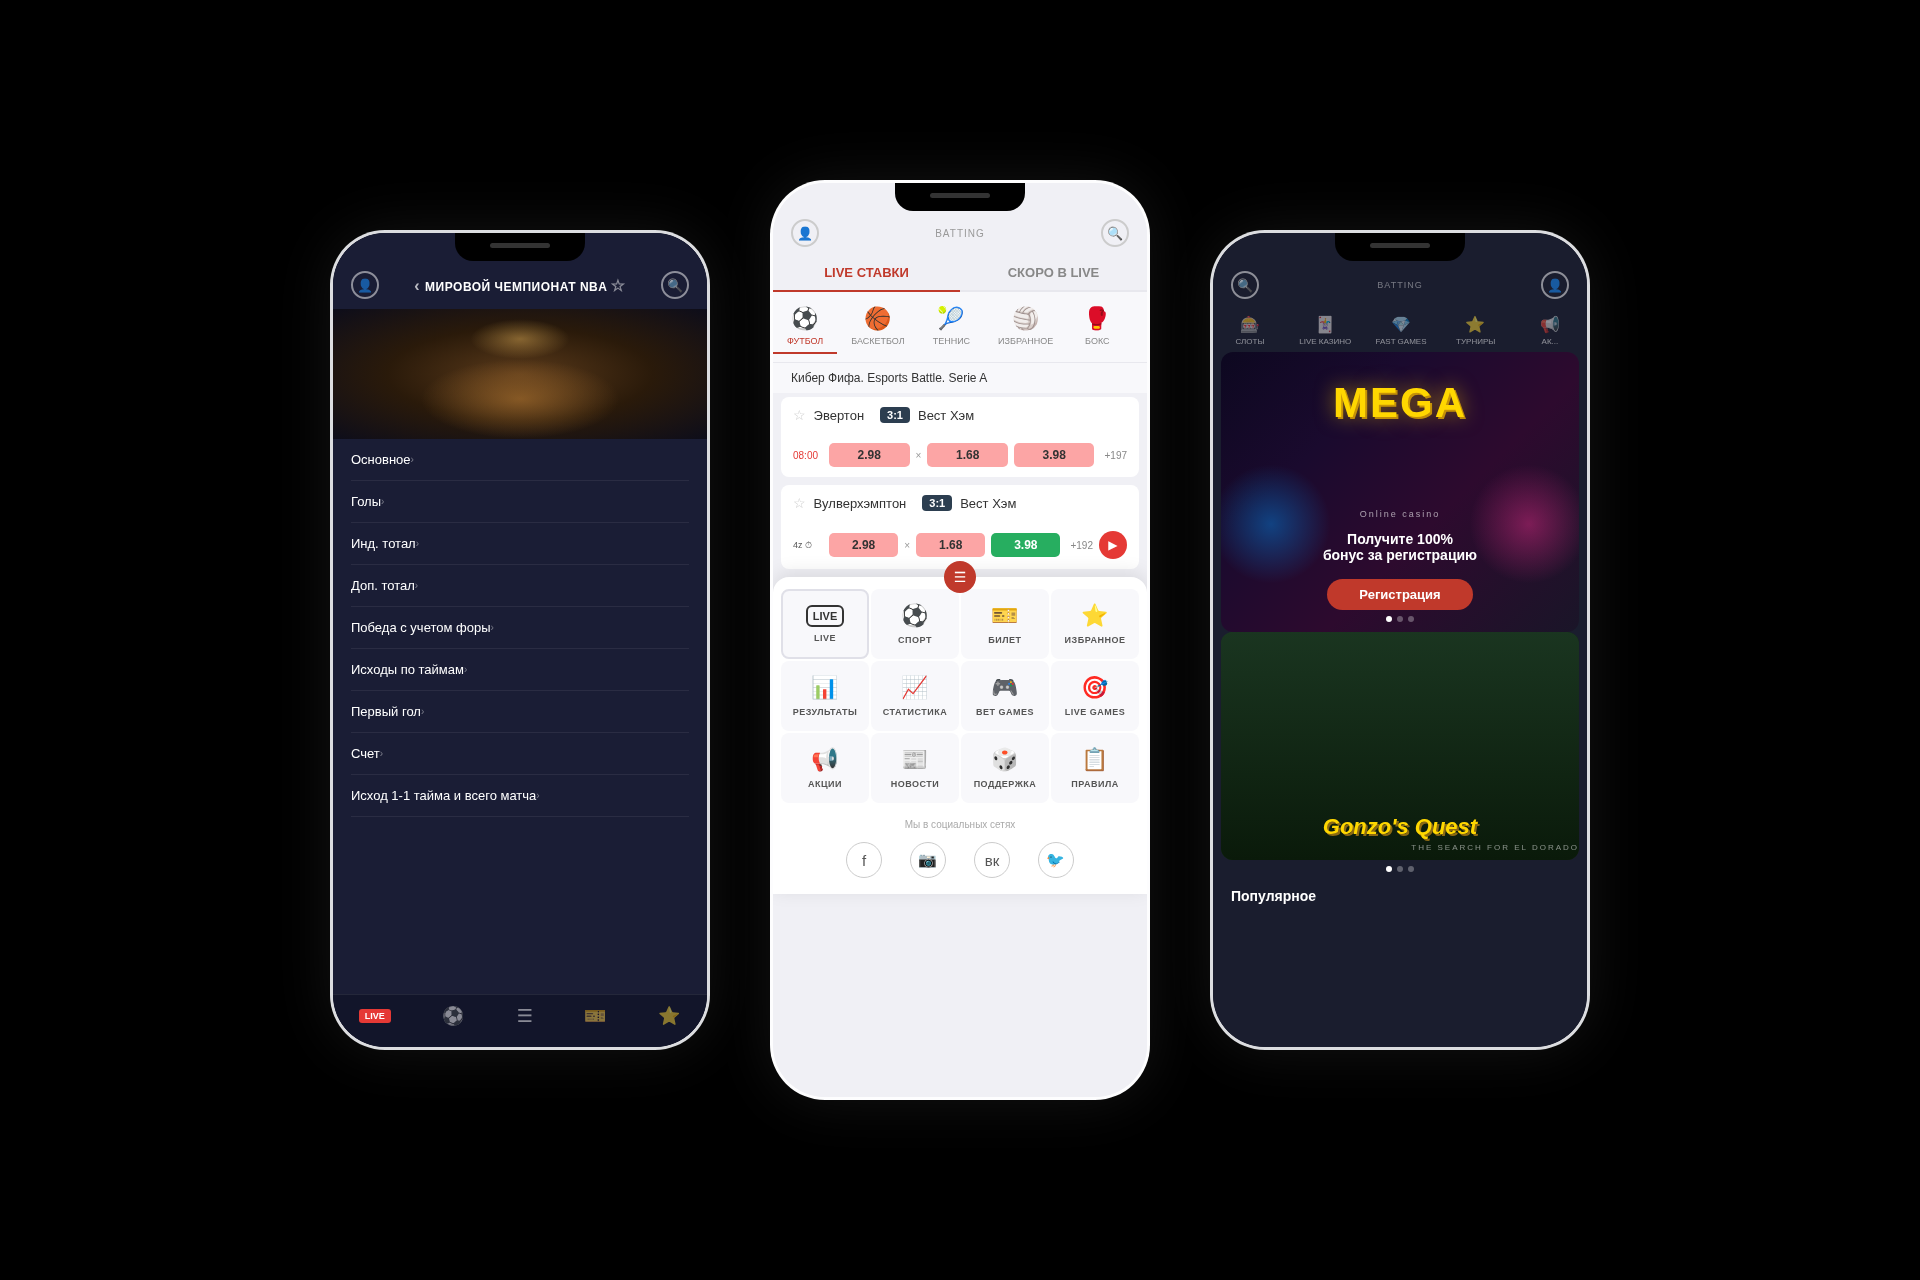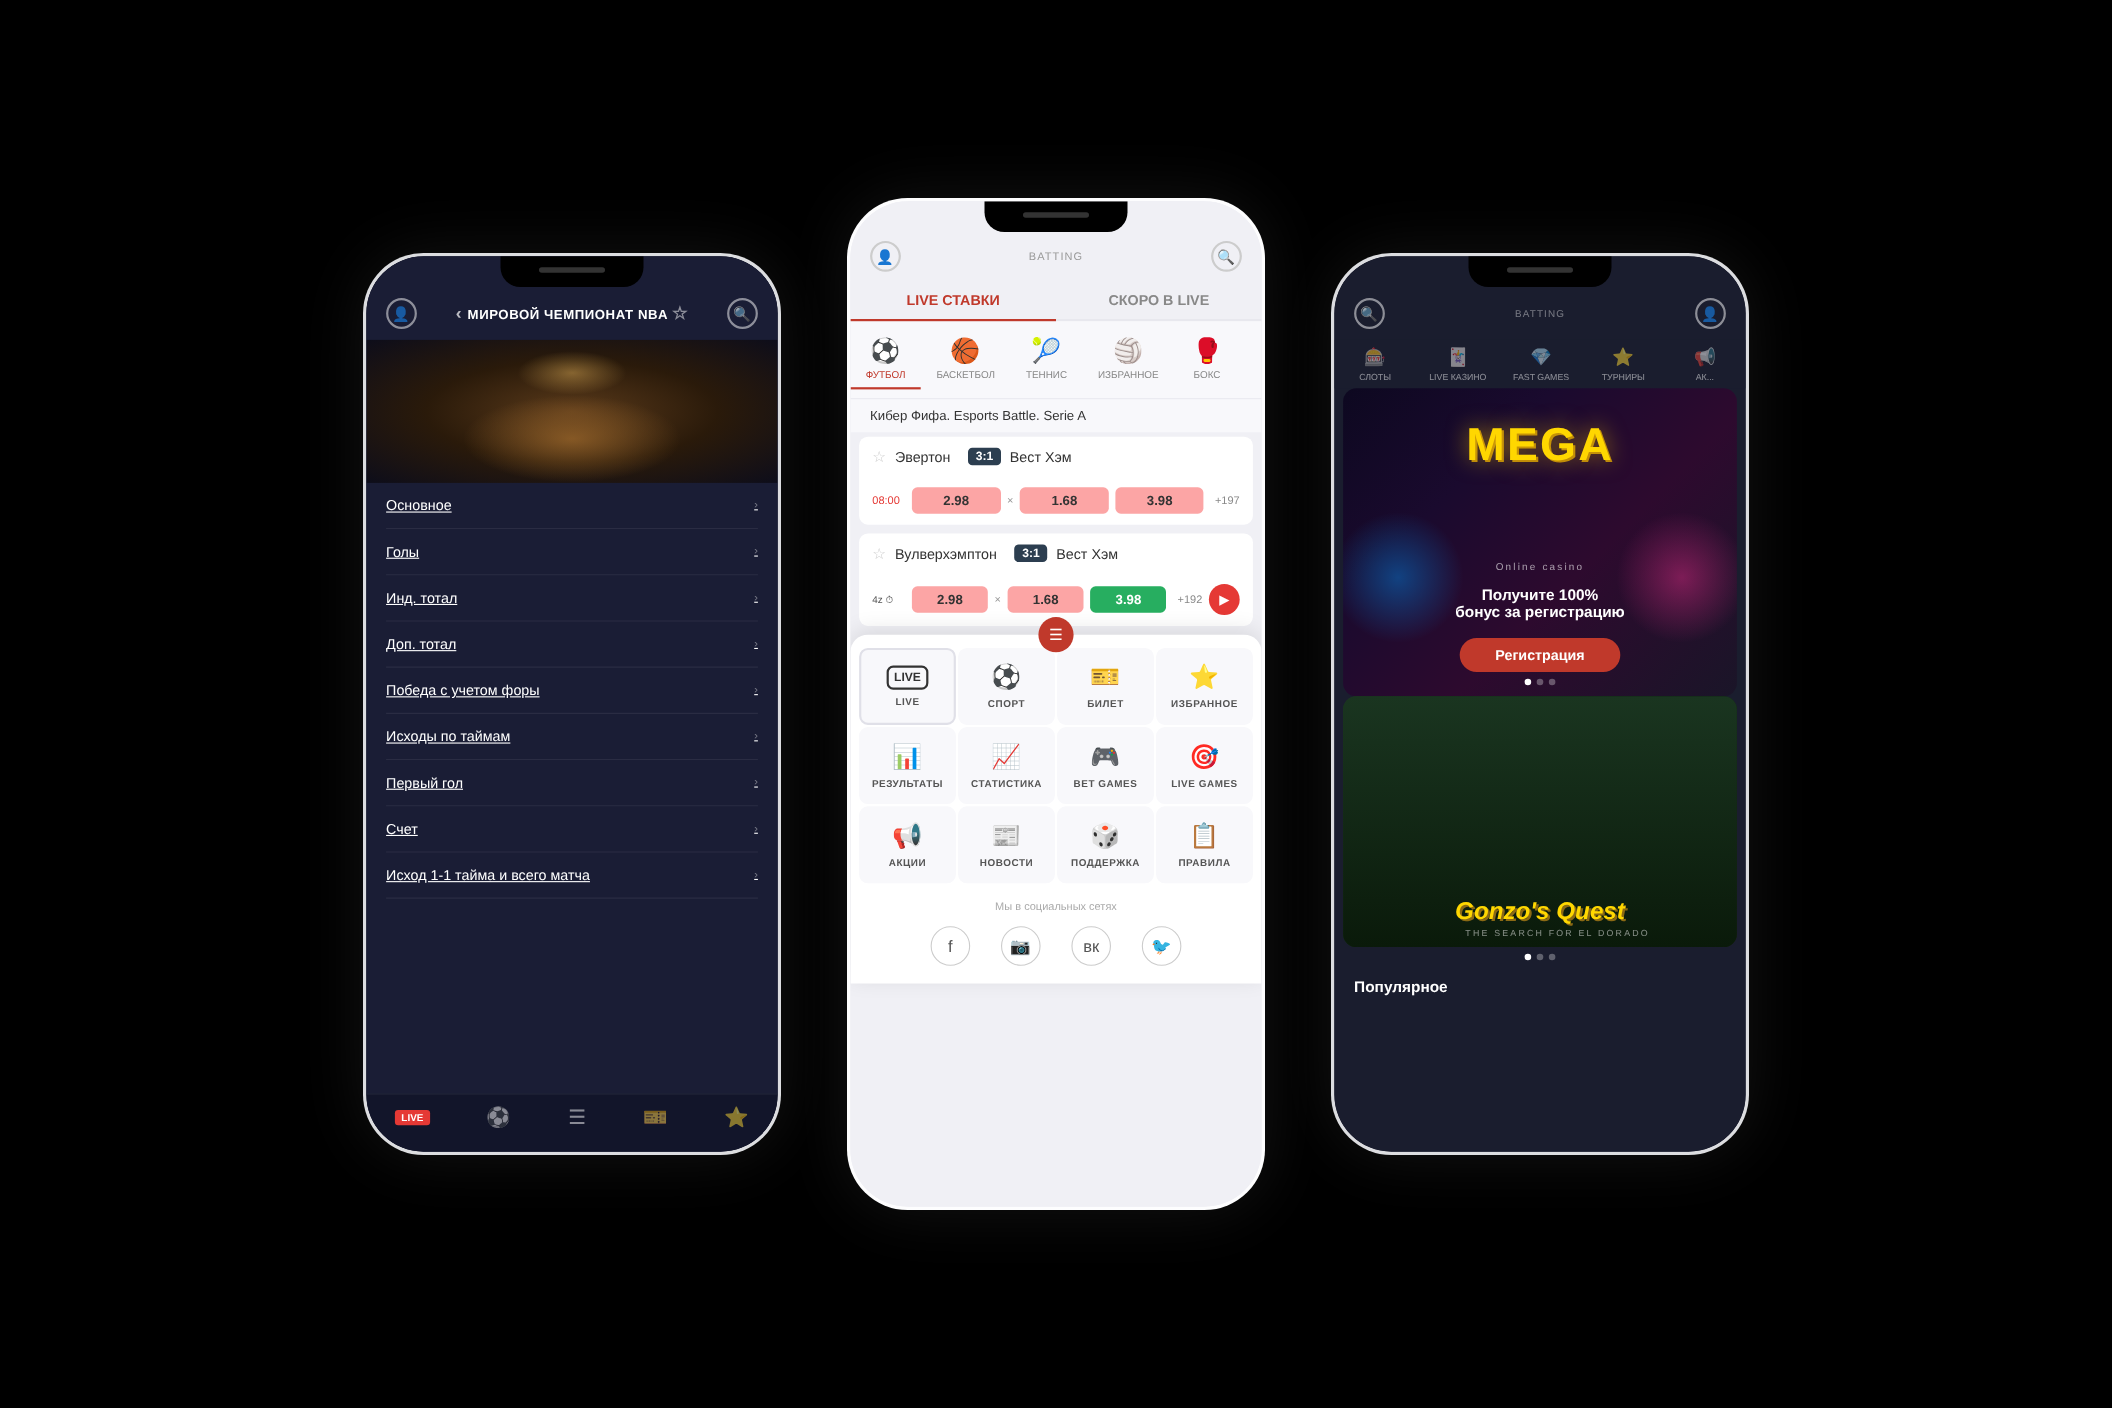--- a/index.html
+++ b/index.html
@@ -171,26 +171,25 @@
     }
     .p1-menu {
       flex: 1;
       background: #1a1d35;
       overflow-y: auto;
       padding: 0 18px;
     }
     .p1-menu-item {
       display: flex;
       align-items: center;
-      justify-content: space-between;
+      justify-content: flex-start;
       padding: 13px 0;
       border-bottom: 1px solid rgba(255,255,255,0.07);
       color: #fff;
       font-size: 13px;
-      text-decoration: underline;
     }
     .p1-chevron { color: rgba(255,255,255,0.4); font-size: 10px; }
     .p1-bottom-bar {
       display: flex;
       justify-content: space-around;
       align-items: center;
       background: #12152a;
       padding: 10px 0 20px;
       border-top: 1px solid rgba(255,255,255,0.08);
     }
@@ -579,21 +578,21 @@
       font-weight: 900;
       color: #ffd700;
       text-shadow: 2px 2px 0 #8b6914;
       font-style: italic;
     }
     .gonzo-subtitle {
       position: absolute;
       bottom: 8px;
       left: 0;
       right: 0;
-      text-align: center;
+      text-align: right;
       font-size: 8px;
       color: rgba(255,255,255,0.5);
       letter-spacing: 2px;
       padding-left: 32px;
     }
     .p3-card-dots {
       display: flex;
       justify-content: center;
       gap: 5px;
       padding: 6px 0;

